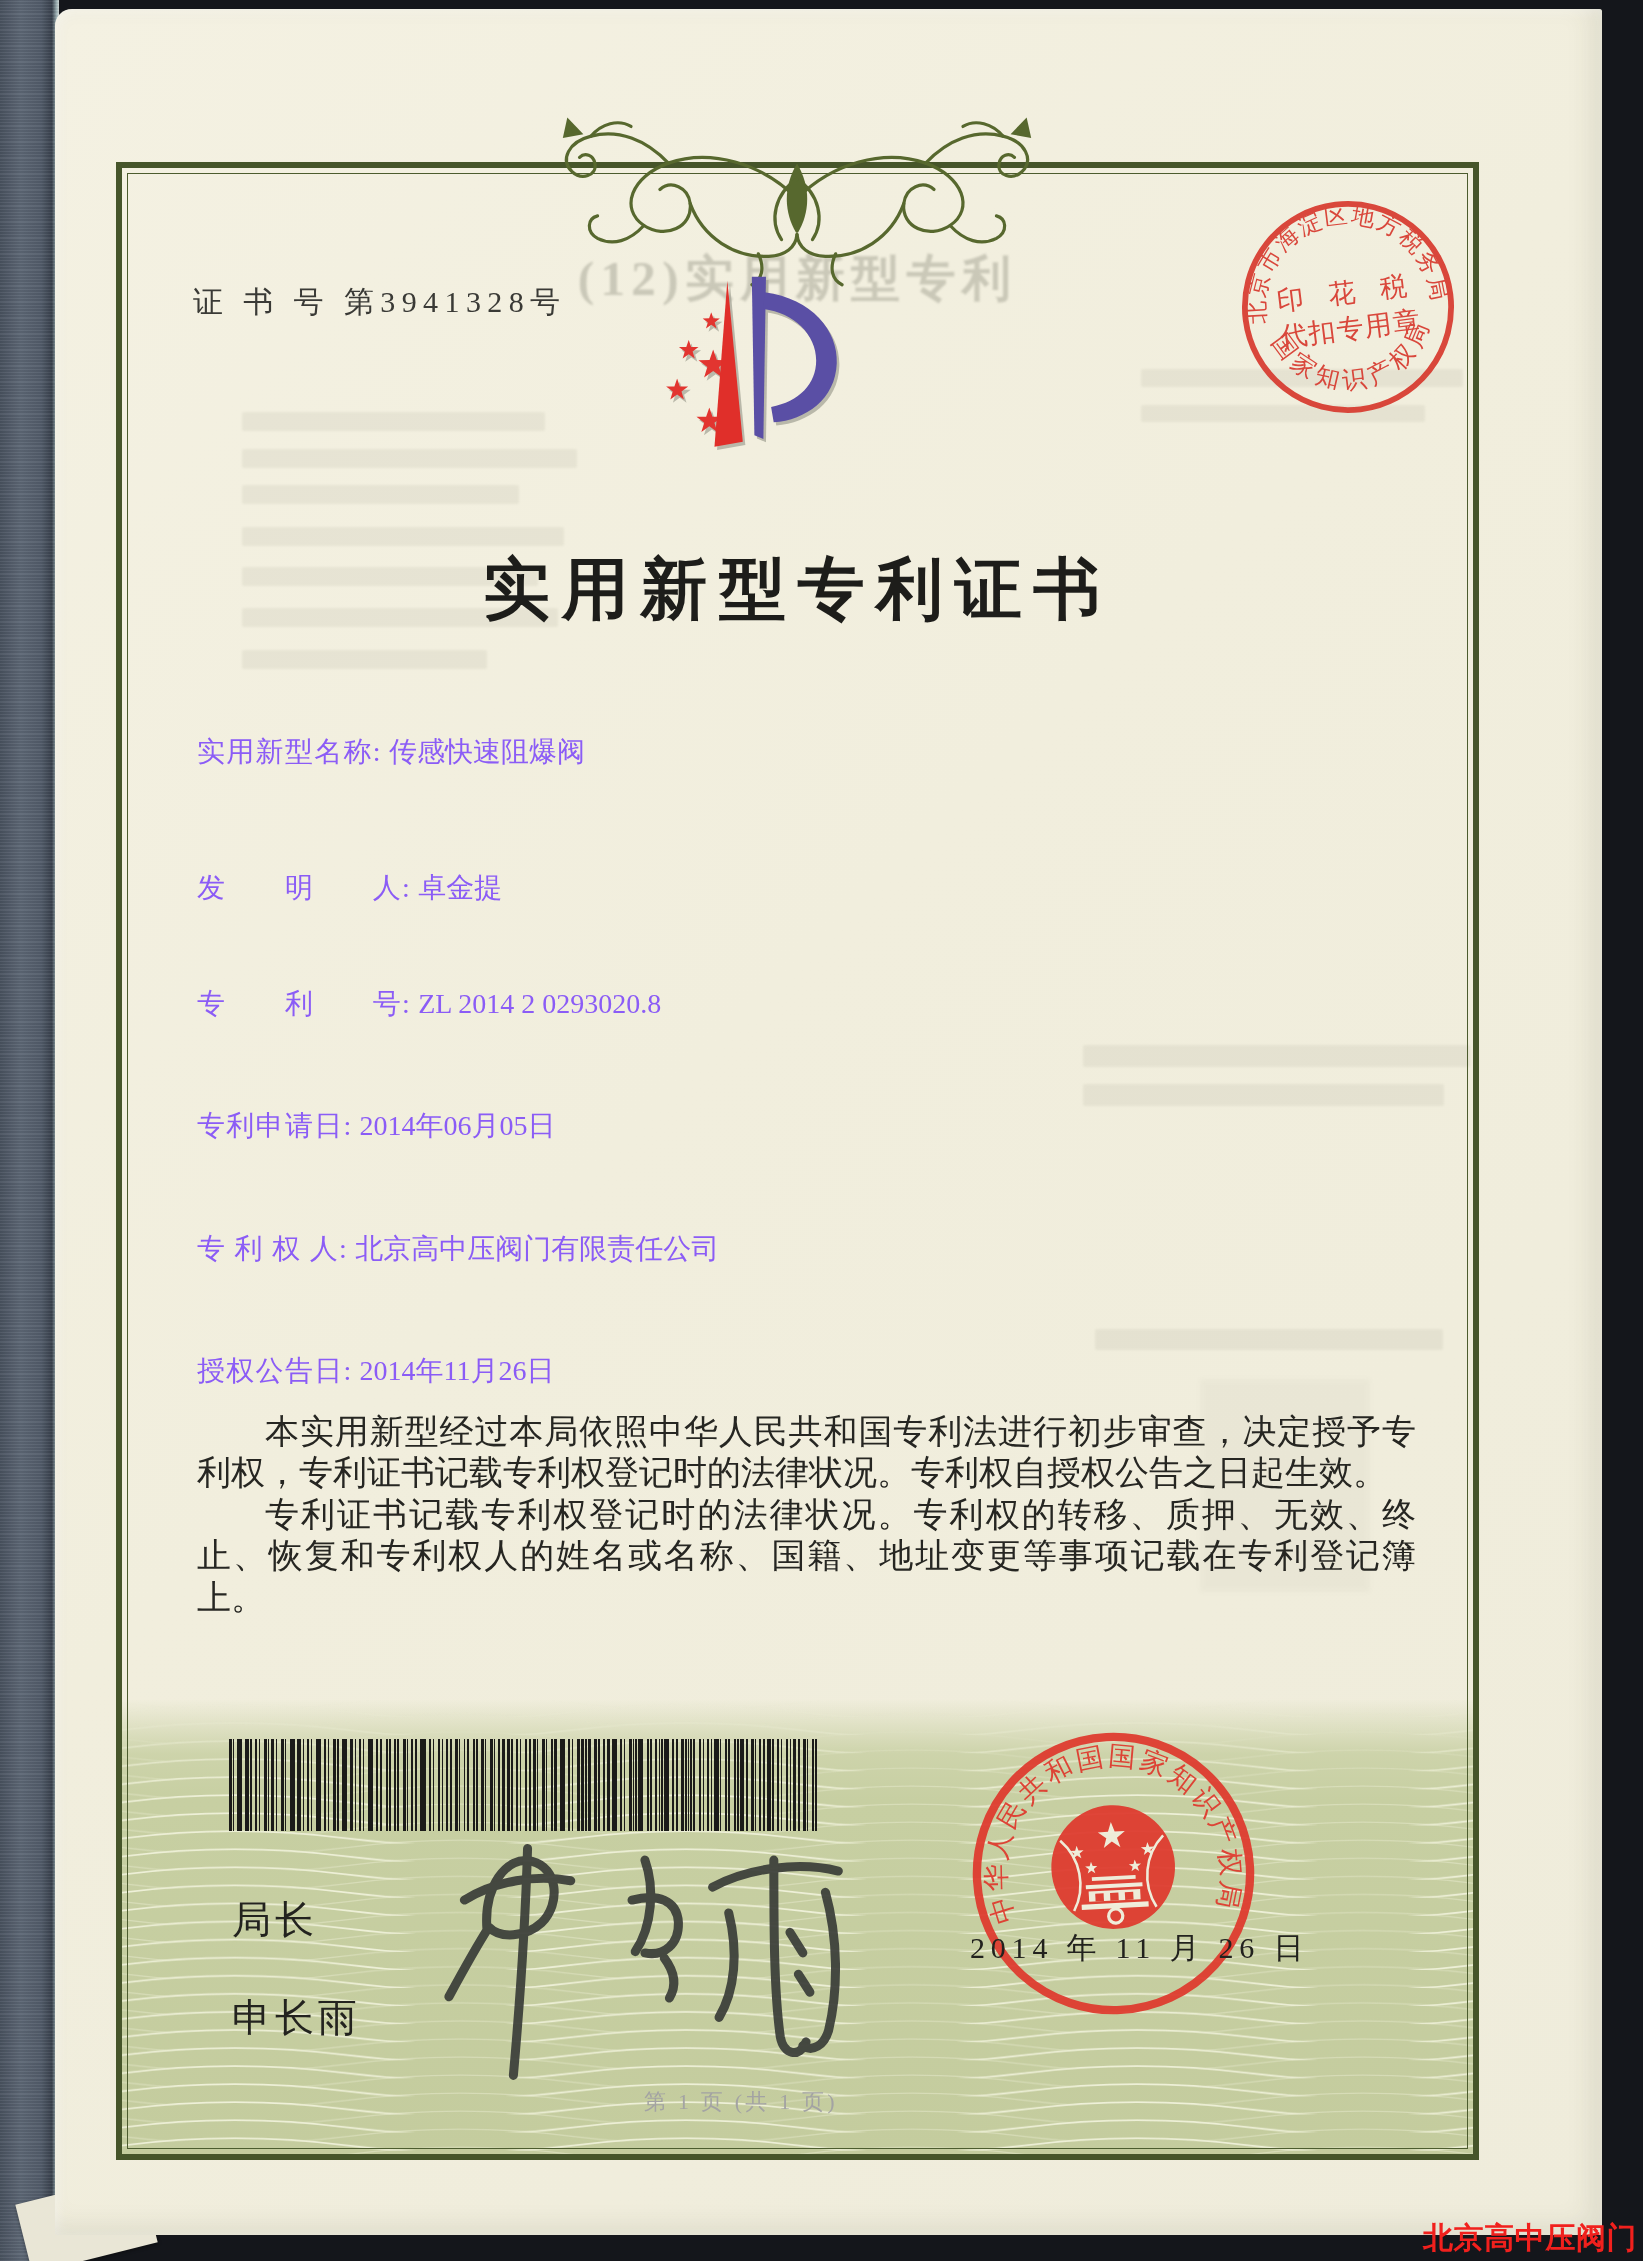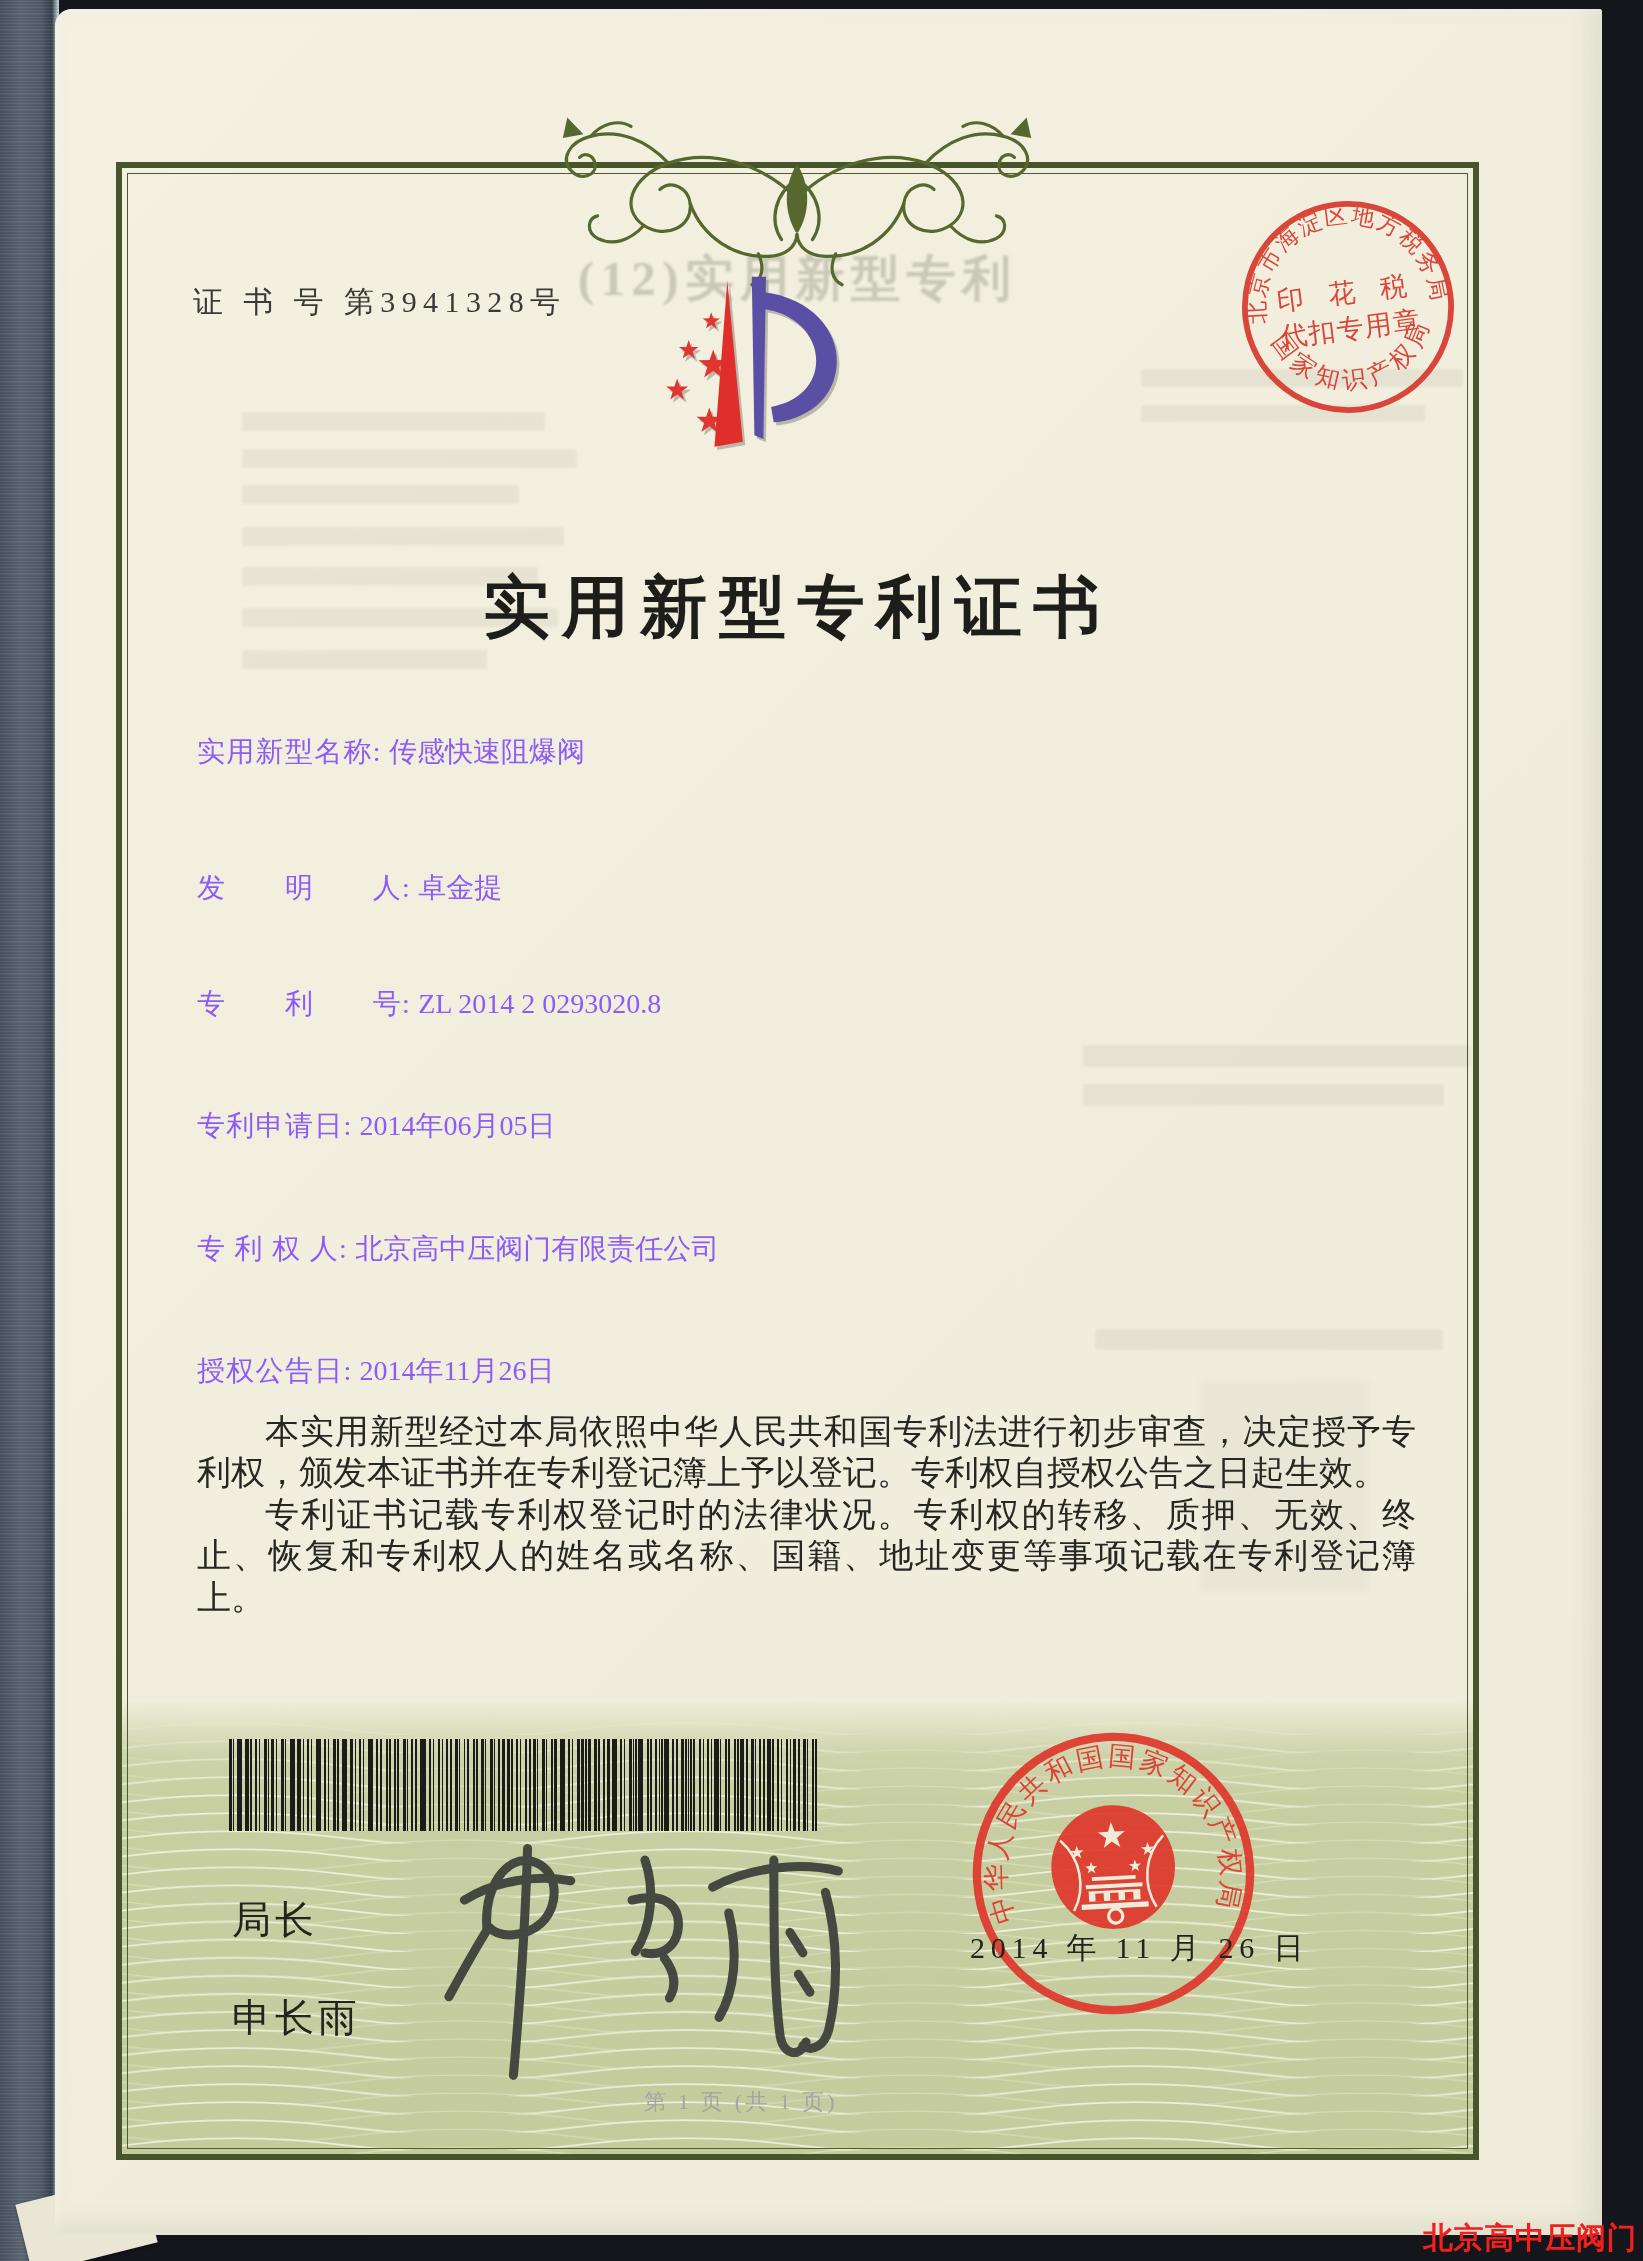--- a/index.html
+++ b/index.html
@@ -53,21 +53,21 @@
   .ghost-title{
     position:absolute;left:116px;top:246px;width:1363px;text-align:center;
     font-size:49px;letter-spacing:6.4px;color:rgba(138,136,120,.38);filter:blur(1px);
     font-weight:bold;
   }
   
   .cert-no{
     position:absolute;left:193px;top:282px;font-size:30px;letter-spacing:6.4px;color:#3a3a36;
   }
   .title{
-    position:absolute;left:116px;top:562px;width:1363px;text-align:center;
+    position:absolute;left:116px;top:544px;width:1363px;text-align:center;
     font-size:67px;font-weight:bold;letter-spacing:11.6px;color:#1d1d1a;
   }
   .field{
     position:absolute;left:197px;width:1224px;font-size:28px;color:#8b5cf6;white-space:nowrap;
   }
   .field .lbl{letter-spacing:1.3px;}
   .body-text{
     position:absolute;left:197px;top:1411px;width:1219px;
     font-size:34px;line-height:1.22;color:#262622;text-align:justify;
   }
@@ -209,21 +209,21 @@
 <div class="title">实用新型专利证书</div>
 
 <div class="field" style="top:733px;"><span class="lbl">实用新型名称:</span> <span>传感快速阻爆阀</span></div>
 <div class="field" style="top:869px;"><span class="lbl">发　　明　　人:</span> <span>卓金提</span></div>
 <div class="field" style="top:985px;"><span class="lbl">专　　利　　号:</span> <span>ZL 2014 2 0293020.8</span></div>
 <div class="field" style="top:1107px;"><span class="lbl">专利申请日:</span> <span>2014年06月05日</span></div>
 <div class="field" style="top:1230px;"><span class="lbl">专 利 权 人:</span> <span>北京高中压阀门有限责任公司</span></div>
 <div class="field" style="top:1352px;"><span class="lbl">授权公告日:</span> <span>2014年11月26日</span></div>
 
 <div class="body-text">
-  <p>本实用新型经过本局依照中华人民共和国专利法进行初步审查，决定授予专利权，颁发本证书并在专利登记簿上予以登记。专利权自授权公告之日起生效。</p>
+  <p>本实用新型经过本局依照中华人民共和国专利法进行初步审查，决定授予专利权，专利证书记载专利权登记时的法律状况。专利权自授权公告之日起生效。</p>
   <p>专利证书记载专利权登记时的法律状况。专利权的转移、质押、无效、终止、恢复和专利权人的姓名或名称、国籍、地址变更等事项记载在专利登记簿上。</p>
 </div>
 
 <div class="barcode"></div>
 
 <div class="signer-title">局长</div>
 <div class="signer-name">申长雨</div>
 
 <svg class="signature" viewBox="0 0 760 470">
   <g stroke="#3a3d38" stroke-width="14" fill="none" stroke-linecap="round" stroke-linejoin="round" opacity=".92">

